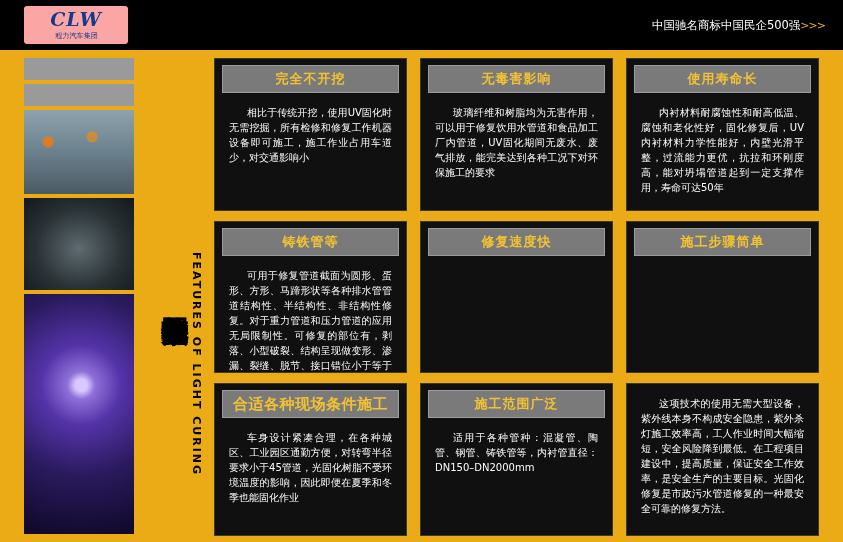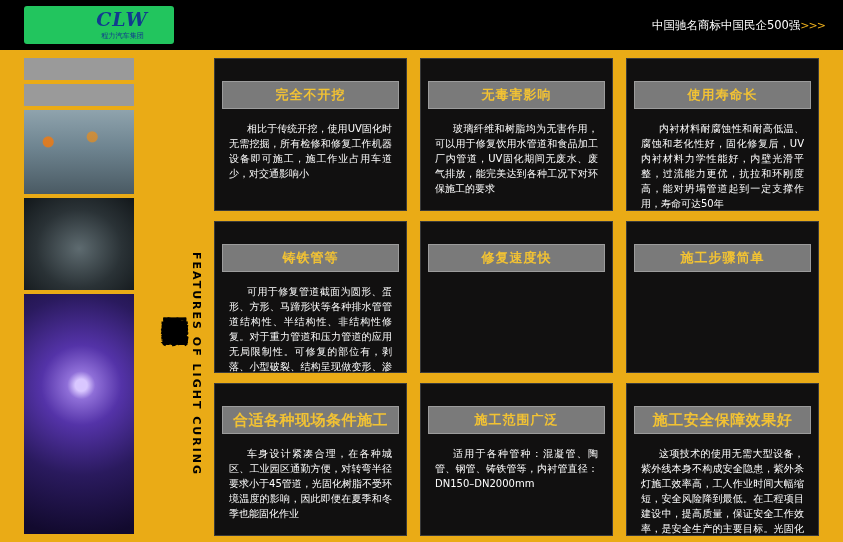--- a/index.html
+++ b/index.html
@@ -25,28 +25,27 @@
     position: absolute;
     left: 0; top: 0;
     width: 843px; height: 50px;
     background: #000;
     overflow: hidden;
   }
   .logo-box {
     position: absolute;
     left: 24px; top: 6px;
     width: 104px; height: 38px;
-    background: #22c55e;
+    background: #fca5a5;
     border-radius: 3px;
     display: flex;
     flex-direction: column;
     align-items: center;
     justify-content: center;
     line-height: 1;
-    padding-left: 46px;
   }
   .logo-main {
     font-family: "DejaVu Serif", "Liberation Serif", serif;
     font-weight: bold;
     font-style: italic;
     font-size: 19px;
     color: #123a8f;
     letter-spacing: 1px;
   }
   .logo-sub {
@@ -140,21 +139,21 @@
     gap: 10px 13px;
   }
   .card {
     background: #111010;
     border: 1px solid #3a3a3a;
     position: relative;
     padding: 0;
     overflow: hidden;
   }
   .card-head {
-    margin: 22px 7px 0 7px;
+    margin: 6px 7px 0 7px;
     height: 26px;
     background: #7a7a7a;
     border: 1px solid #9c9c9c;
     display: flex;
     align-items: center;
     justify-content: center;
   }
   .card-head span {
     color: #f2c233;
     font-family: "DejaVu Serif", "Liberation Serif", serif;
@@ -251,20 +250,17 @@
     </div>
 
     <div class="card">
       <div class="card-head">
         <span>施工范围广泛</span>
       </div>
       <div class="card-body">适用于各种管种：混凝管、陶管、钢管、铸铁管等，内衬管直径：DN150–DN2000mm</div>
     </div>
 
     <div class="card">
-      <div class="card-head small">
-        <span>施工安全保障效果好</span>
-      </div>
       <div class="card-body">这项技术的使用无需大型设备，紫外线本身不构成安全隐患，紫外杀灯施工效率高，工人作业时间大幅缩短，安全风险降到最低。在工程项目建设中，提高质量，保证安全工作效率，是安全生产的主要目标。光固化修复是市政污水管道修复的一种最安全可靠的修复方法。</div>
     </div>
 
   </div>
 </div>
 
 </body></html>

